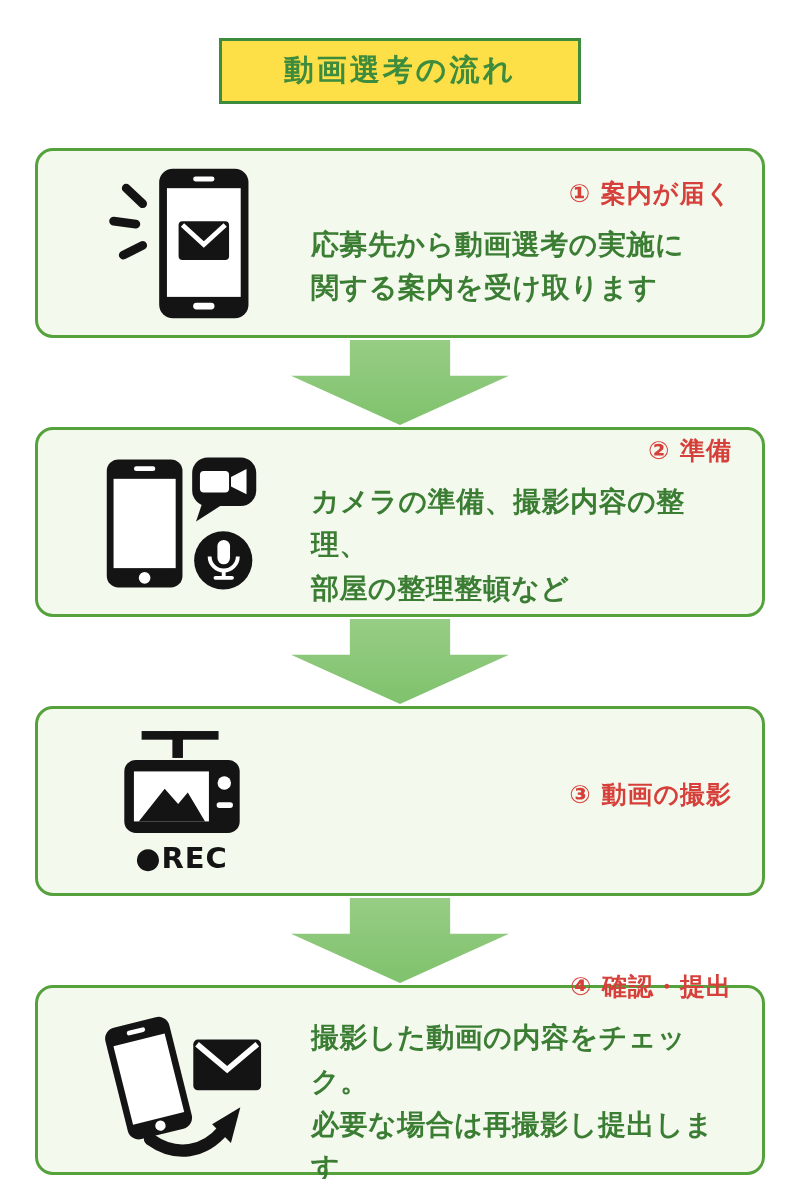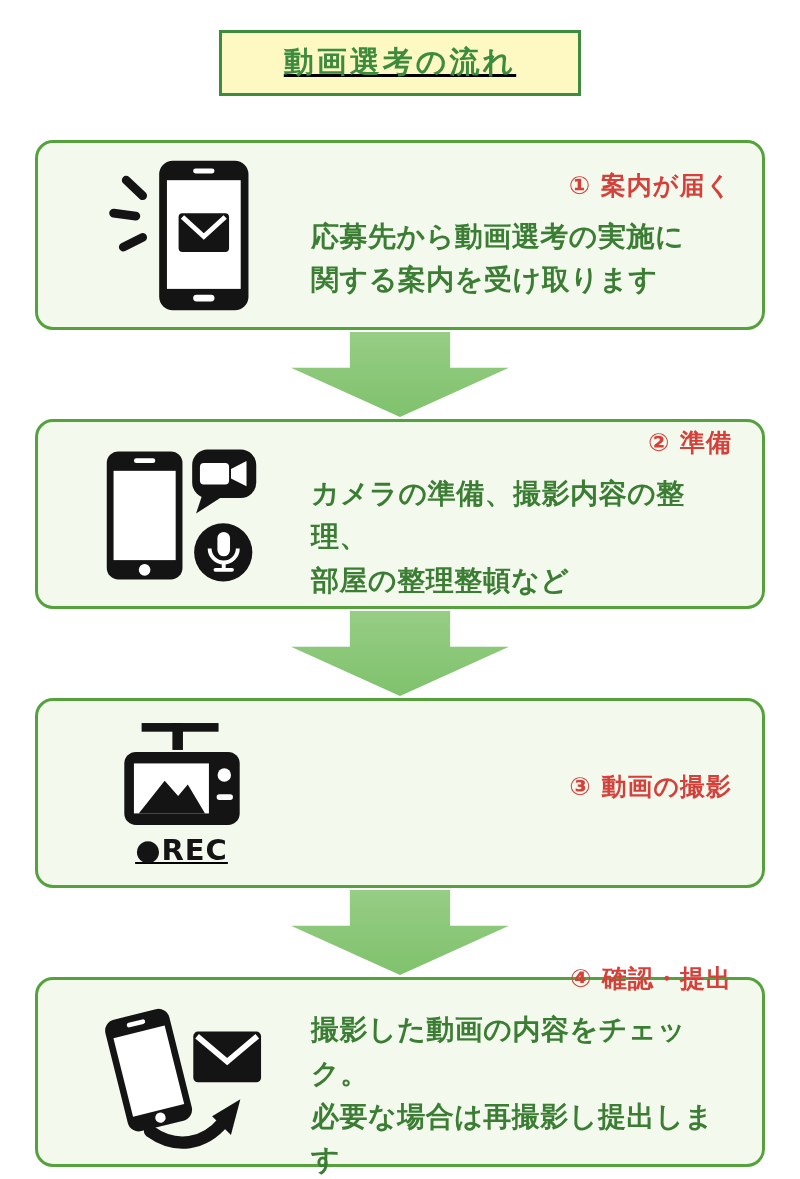--- a/index.html
+++ b/index.html
@@ -5,26 +5,25 @@
   * { margin: 0; padding: 0; box-sizing: border-box; }
   html, body { background: var(--page-bg, #ffffff); }
   body {
     width: 800px;
     min-height: 1179px;
     padding: 30px 0 20px;
     font-family: "DejaVu Sans", sans-serif;
   }
   .title-box {
     width: 362px;
-    margin: 0 auto 44px;
+    margin: 8px auto 44px;
     border: 3px solid var(--title-green, #3d8b3d);
-    background: #fef9c3;
+    background: #fde047;
     padding: 9px 0 10px;
     text-align: center;
-    text-decoration: underline;
   }
   .title-box h1 {
     color: var(--title-green, #3d8b3d);
     font-size: 30px;
     font-weight: bold;
     letter-spacing: 3px;
   }
   .step-box {
     width: 730px;
     height: 190px;
@@ -35,21 +34,20 @@
     display: flex;
     align-items: center;
     padding: 0 30px 0 26px;
   }
   .icon-area {
     flex: 0 0 235px;
     display: flex;
     flex-direction: column;
     align-items: center;
     justify-content: center;
-    text-decoration: underline;
   }
   .icon-area svg { display: block; }
   .text-area { flex: 1; padding-left: 12px; }
   .step-heading {
     color: var(--heading-red, #d6403a);
     font-size: 25px;
     font-weight: bold;
     letter-spacing: 1px;
     margin-bottom: 13px;
     text-align: right;

